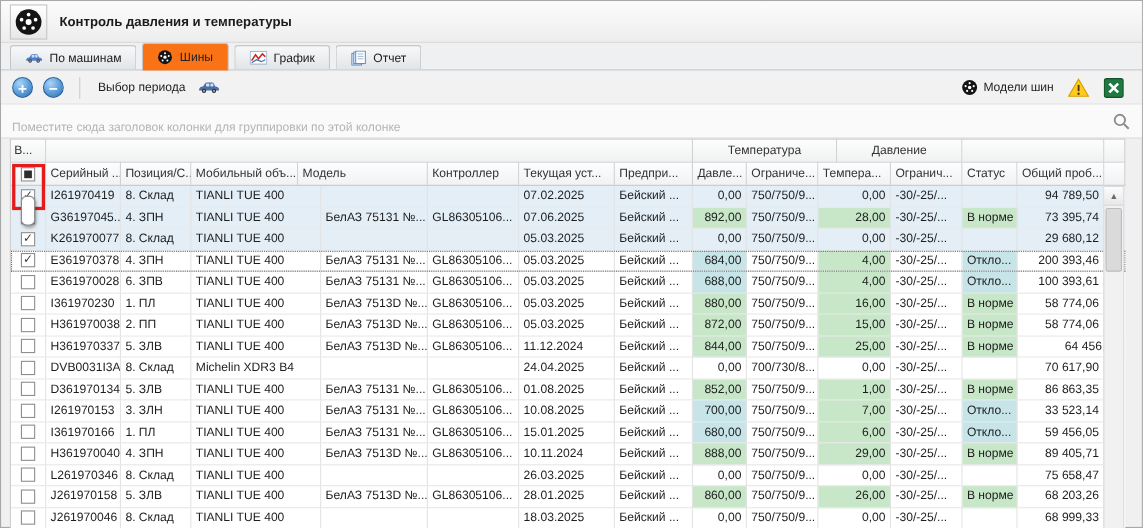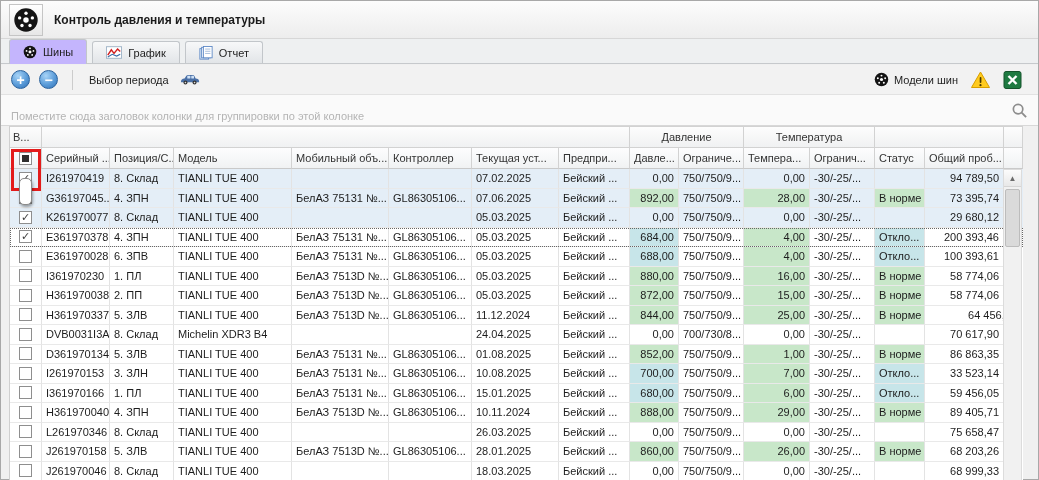--- a/index.html
+++ b/index.html
@@ -14,21 +14,21 @@
   .app-icon-btn { width:34px; height:32px; border:1px solid #c5c5c5;
     background:linear-gradient(#ffffff,#e7e7e7); display:flex; align-items:center; justify-content:center; }
   .title { font-weight:bold; font-size:12px; color:#1b1b1b; }
 
   
   .tabbar { position:absolute; top:38px; left:0; right:0; height:25px; background:#eef0f1;
     border-bottom:1px solid #c6c9cc; display:flex; align-items:flex-end; padding-left:8px; gap:5px; }
   .tab { display:flex; align-items:center; gap:6px; height:22px; padding:0 13px;
     border:1px solid #c2c6ca; border-bottom:none; border-radius:3px 3px 0 0;
     background:linear-gradient(#f7f8f9,#e2e5e8); font-size:11px; color:#222; cursor:default; }
-  .tab.active { background:#c4b5fd; height:25px; margin-bottom:-1px; }
+  .tab.active { background:#f97316; height:25px; margin-bottom:-1px; }
 
   
   .toolbar { position:absolute; top:64px; left:0; right:0; height:29px;
     display:flex; align-items:center; padding:0 10px; gap:9px; background:#f2f2f2; }
   .round-btn { width:19px; height:19px; border-radius:50%;
     background:radial-gradient(circle at 35% 28%, #a8d4f7 0%, #5a9bd8 55%, #2f6fb5 100%);
     border:1px solid #2b639e; color:#fff; font-size:14px; font-weight:bold;
     display:flex; align-items:center; justify-content:center; line-height:1; }
   .tool-sep { width:1px; height:20px; background:#cccccc; margin:0 5px; }
   .tool-label { font-size:11px; color:#1e1e1e; padding:0 2px; }
@@ -102,20 +102,32 @@
           <circle cx="14.9" cy="8.4" r="1.3" fill="#ffffff"></circle>
         <circle cx="13.1" cy="14.2" r="1.3" fill="#ffffff"></circle>
           <circle cx="6.9" cy="14.2" r="1.3" fill="#ffffff"></circle>
         <circle cx="5.1" cy="8.4" r="1.3" fill="#ffffff"></circle>
       </svg>
     </div>
     <div class="title">Контроль давления и температуры</div>
   </div>
 
   <div class="tabbar">
+    <div class="tab">
+      <svg width="16" height="10" viewBox="0 0 22 12">
+        <path d="M1 9 Q1 5 5 5 L7 2 Q7.6 1 9 1 L14 1 Q15.4 1 16 2.4 L17.2 5 Q21 5.4 21 8 L21 9 Z" fill="#4f7fc9"></path>
+        <rect x="8" y="2" width="3.4" height="3" rx="0.6" fill="#cfe2f7"></rect>
+        <rect x="12.4" y="2" width="3" height="3" rx="0.6" fill="#cfe2f7"></rect>
+        <circle cx="6" cy="9.4" r="2.2" fill="#333"></circle>
+          <circle cx="6" cy="9.4" r="0.9" fill="#ddd"></circle>
+        <circle cx="16" cy="9.4" r="2.2" fill="#333"></circle>
+          <circle cx="16" cy="9.4" r="0.9" fill="#ddd"></circle>
+      </svg>
+      <span>По машинам</span>
+    </div>
     <div class="tab active">
       <svg width="14" height="14" viewBox="0 0 20 20">
         <circle cx="10" cy="10" r="9" fill="#141414"></circle>
         <circle cx="10" cy="10" r="2.1" fill="#ffffff"></circle>
         <circle cx="10" cy="4.8" r="1.3" fill="#ffffff"></circle>
           <circle cx="14.9" cy="8.4" r="1.3" fill="#ffffff"></circle>
         <circle cx="13.1" cy="14.2" r="1.3" fill="#ffffff"></circle>
           <circle cx="6.9" cy="14.2" r="1.3" fill="#ffffff"></circle>
         <circle cx="5.1" cy="8.4" r="1.3" fill="#ffffff"></circle>
       </svg>
@@ -189,35 +201,35 @@
         <circle cx="7.5" cy="7.5" r="5" fill="none" stroke="#8d8d8d" stroke-width="1.8"></circle>
         <line x1="11.3" y1="11.3" x2="16" y2="16" stroke="#8d8d8d" stroke-width="2"></line>
       </svg>
     </span>
   </div>
 
   <div class="grid">
     <div class="band-row" id="band-row">
         <div class="band-cell left" style="width: 32px;">В...</div>
         <div class="band-cell" style="width: 588px;"></div>
+        <div class="band-cell" style="width: 131px;">Температура</div>
         <div class="band-cell" style="width: 114px;">Давление</div>
-        <div class="band-cell" style="width: 131px;">Температура</div>
         <div class="band-cell" style="width: 129px;"></div>
         <div class="band-cell" style="width: 19px;"></div>
       </div>
     <div class="header-row" id="header-row">
         <div class="h-cell center" style="width: 32px;">
           <div class="cb" style="width: 13px;">
             <span class="cb-ind"></span>
           </div>
         </div>
         <div class="h-cell" style="width: 68px;">Серийный ...</div>
         <div class="h-cell" style="width: 64px;">Позиция/С...</div>
+        <div class="h-cell" style="width: 97px;">Мобильный объ...</div>
         <div class="h-cell" style="width: 118px;">Модель</div>
-        <div class="h-cell" style="width: 97px;">Мобильный объ...</div>
         <div class="h-cell" style="width: 83px;">Контроллер</div>
         <div class="h-cell" style="width: 87px;">Текущая уст...</div>
         <div class="h-cell" style="width: 71px;">Предпри...</div>
         <div class="h-cell" style="width: 49px;">Давле...</div>
         <div class="h-cell" style="width: 65px;">Ограниче...</div>
         <div class="h-cell" style="width: 66px;">Темпера...</div>
         <div class="h-cell" style="width: 65px;">Огранич...</div>
         <div class="h-cell" style="width: 50px;">Статус</div>
         <div class="h-cell" style="width: 79px;">Общий проб...</div>
         <div class="h-cell" style="width: 19px;"></div>

